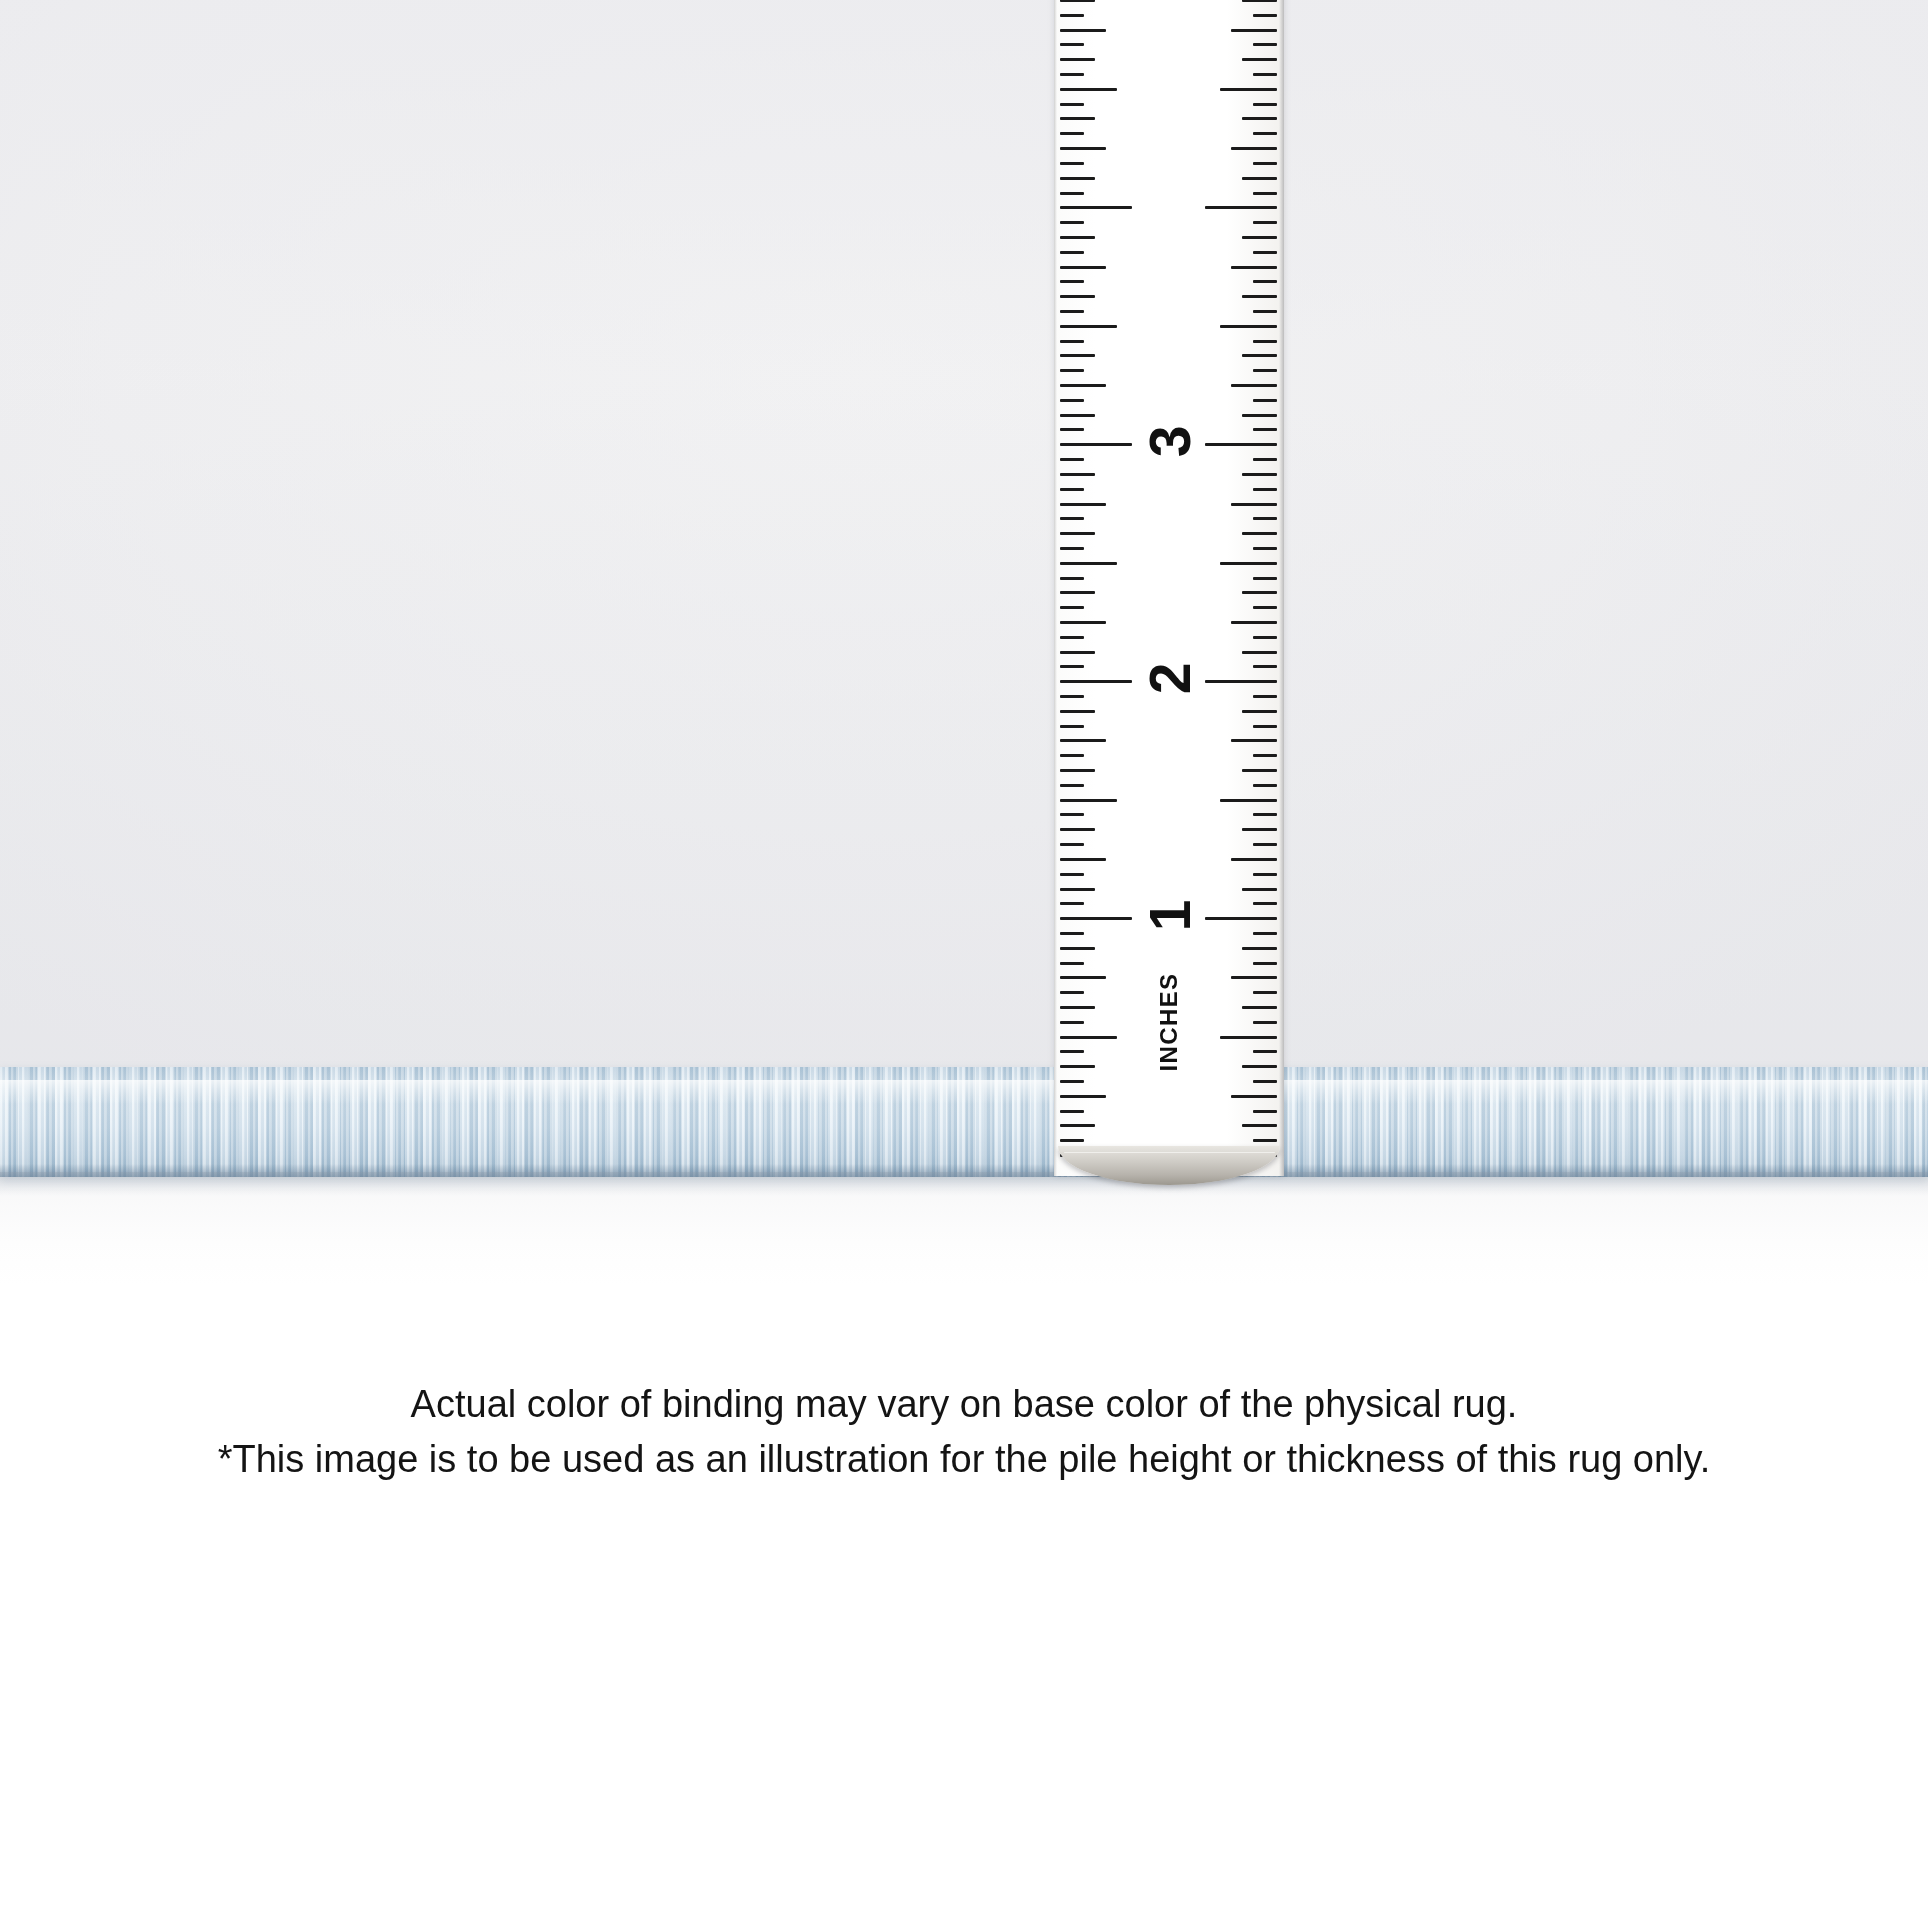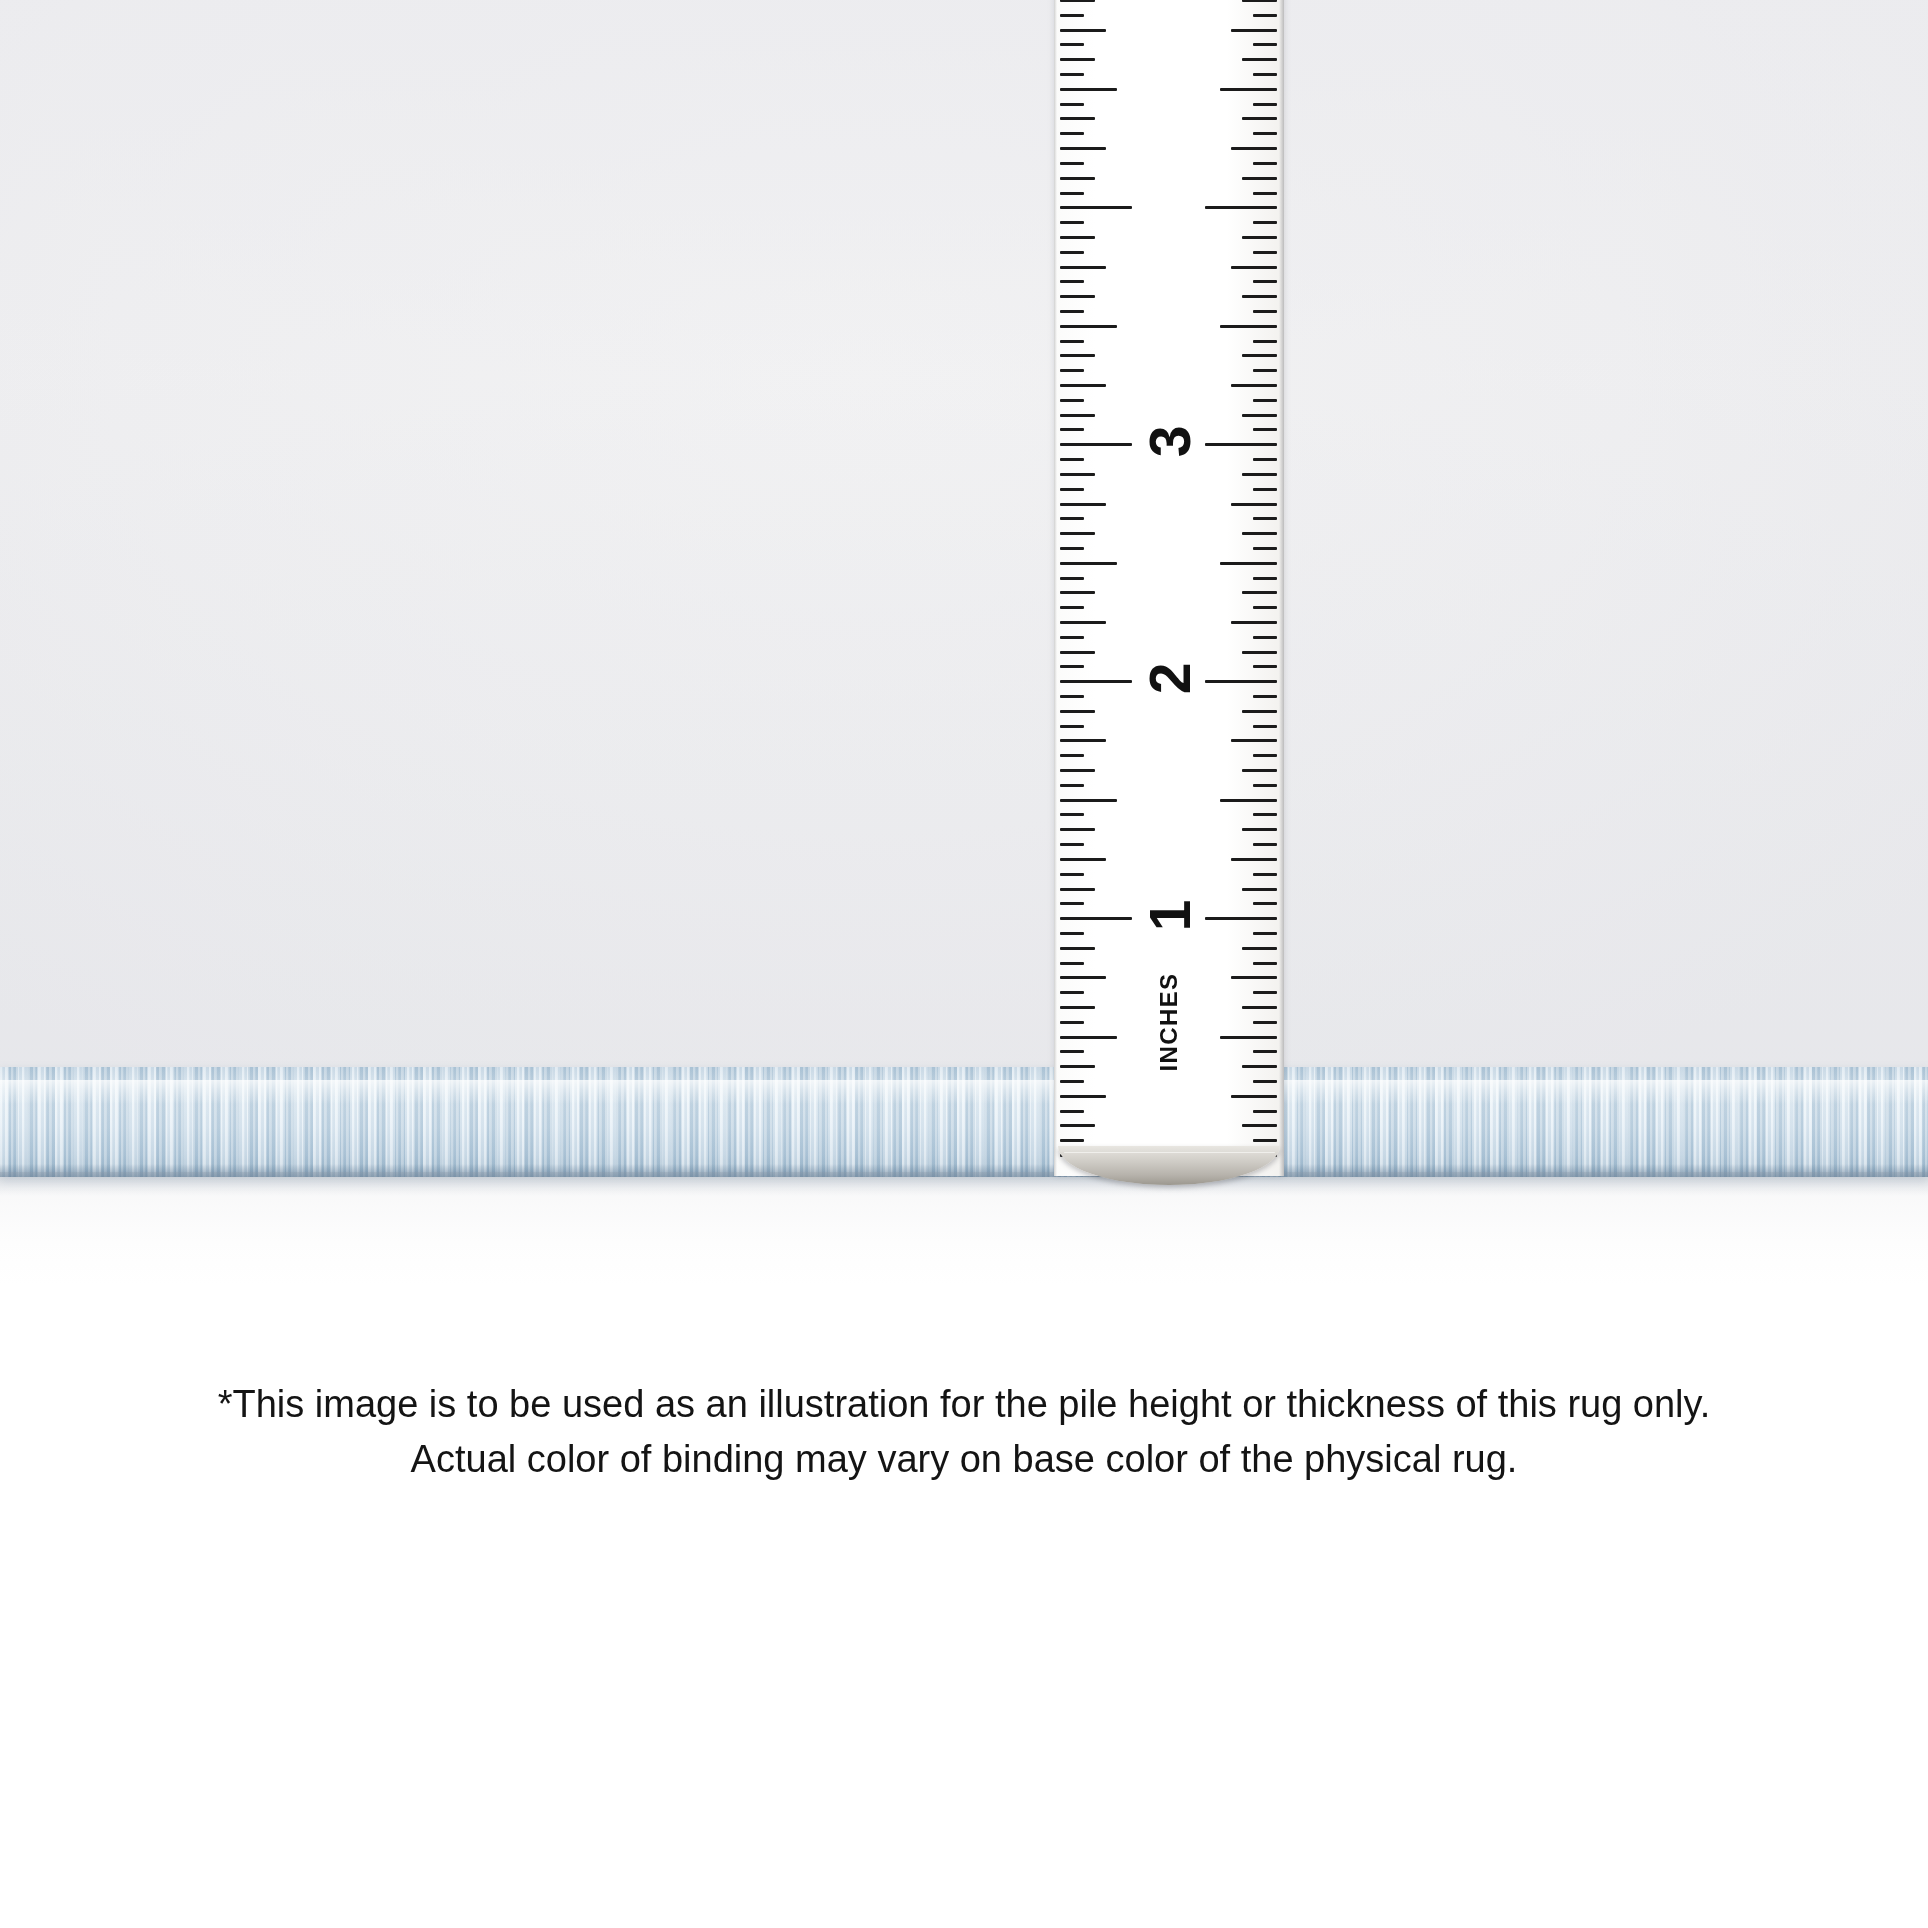--- a/index.html
+++ b/index.html
@@ -382,16 +382,16 @@
       <div class="ruler-num" style="top: 422px; left: 84px; width: 64px; text-align: center;">3</div>
       <div class="ruler-unit" style="top: 1017px; left: 55px; width: 119px; text-align: center;">INCHES</div>
     </div>
   <div class="ruler-tip">
     <div class="tipline"></div>
   </div>
 
 </div>
 
 <div class="caption">
+  <div>Actual color of binding may vary on base color of the physical rug.</div>
   <div>*This image is to be used as an illustration for the pile height or thickness of this rug only.</div>
-  <div>Actual color of binding may vary on base color of the physical rug.</div>
 </div>
 
 
 </body></html>

